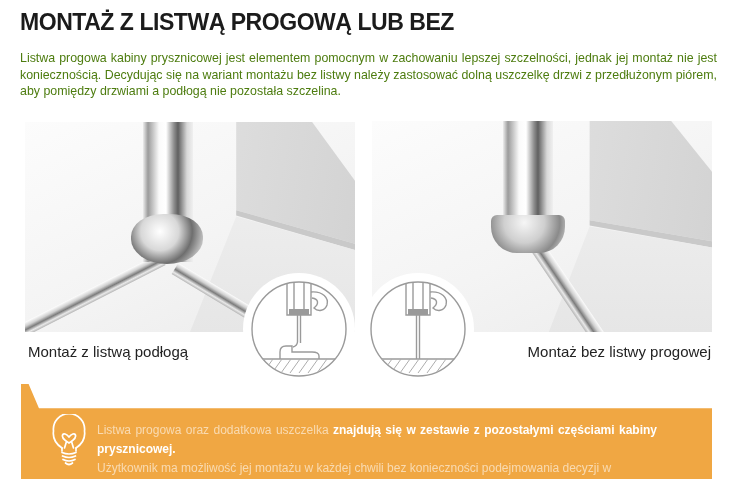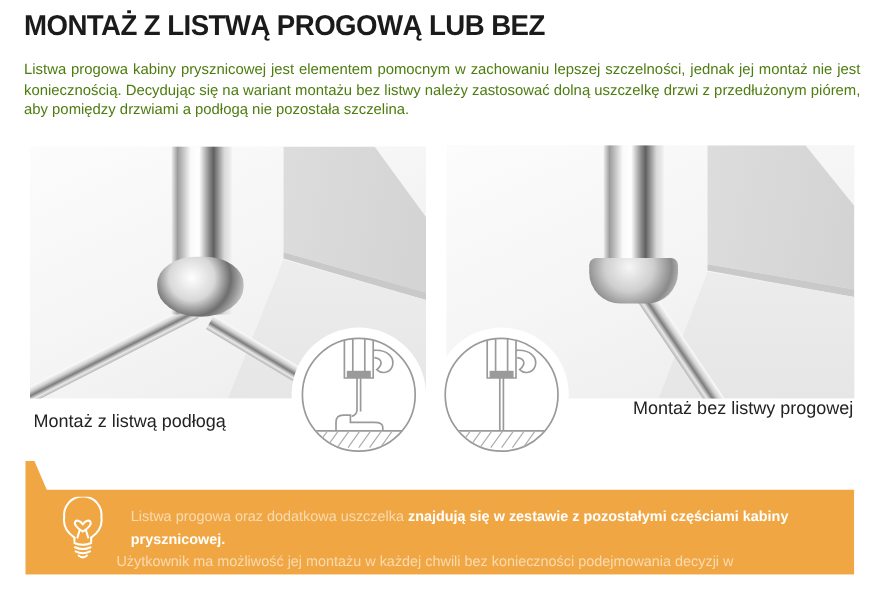--- a/index.html
+++ b/index.html
@@ -60,21 +60,21 @@
     position:absolute;height:13px;transform-origin:left center;
     background:linear-gradient(to bottom,#fdfdfd 0%,#cfcfcf 30%,#7c7c7c 55%,#e9e9e9 80%,#b5b5b5 100%);
   }
   .strip-left-down{left:-12px;top:207px;width:168px;transform:rotate(-27deg);}
   .strip-right-down{left:150px;top:140px;width:132px;transform:rotate(31deg);}
   .strip-down{left:161px;top:112px;width:125px;height:15px;transform:rotate(56deg);}
 
   
   .caption{font-size:15px;color:#232323;}
   .caption-left{left:28px;top:343px;}
-  .caption-right{right:25px;top:332px;text-align:right;padding-left:20px;}
+  .caption-right{right:25px;top:343px;text-align:right;padding-left:20px;}
 
   
   .inset{
     width:100px;height:100px;border-radius:50%;background:#ffffff;
     box-shadow:0 0 0 6px #ffffff;
   }
   .inset-left{left:249px;top:279px;}
   .inset-right{left:368px;top:279px;}
   .inset svg{display:block;width:100px;height:100px;}
 
@@ -83,21 +83,21 @@
     left:21px;top:384px;width:691px;height:95px;
     clip-path:polygon(0 0, 1.1% 0, 2.6% 25.5%, 100% 25.5%, 100% 100%, 0 100%);
   }
   .banner-bg{position:absolute;inset:0;}
   .bulb{position:absolute;left:26px;top:30px;width:44px;height:56px;}
   .bulb svg{display:block;width:44px;height:56px;}
   .note-text{
     position:absolute;left:76px;top:37px;width:560px;
     font-size:12px;line-height:19px;
   }
-  .note-line1{text-align:justify;text-align-last:justify;margin-left:12px;}
+  .note-line1{text-align:justify;text-align-last:justify;}
   .note-regular{color:rgba(255,255,255,0.58);}
   .note-bold{color:#ffffff;font-weight:bold;}
   .diagram-stroke{stroke:#9a9a9a;fill:none;stroke-width:1.4;}
   .diagram-thin{stroke:#adadad;fill:none;stroke-width:1;}
 </style>
 </head>
 <body>
 
 <div class="abs title">MONTAŻ Z LISTWĄ PROGOWĄ LUB BEZ</div>
 

